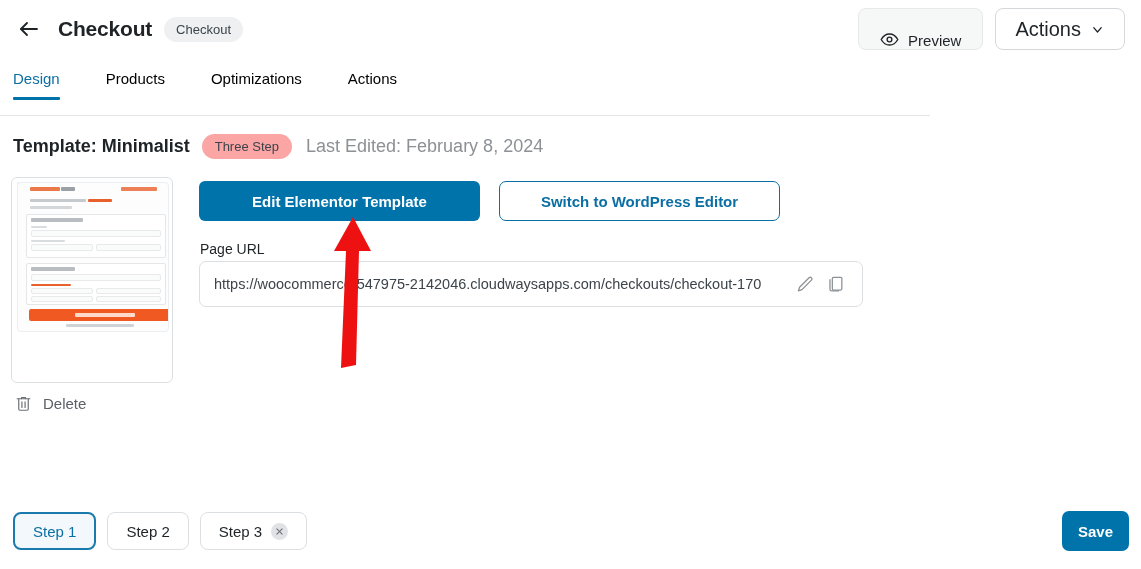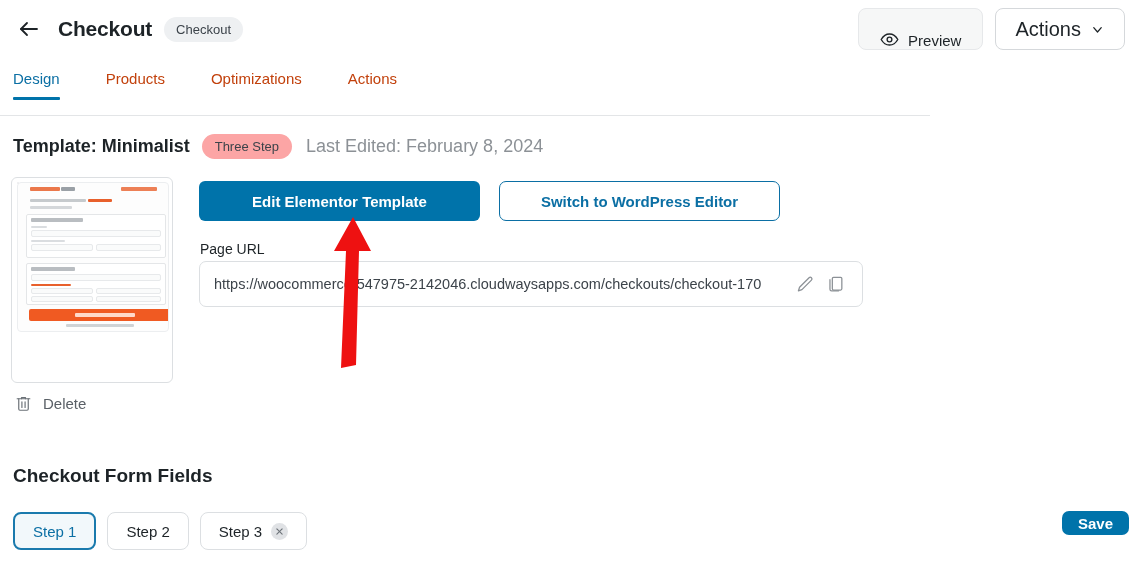--- a/index.html
+++ b/index.html
@@ -48,21 +48,21 @@
   }
 
   
   .tabs {
     position: absolute; top: 70px; left: 0; width: 930px; height: 46px;
     display: flex; align-items: flex-start; padding-left: 13px;
     border-bottom: 1px solid #e3e5e7;
   }
   .tab {
     position: relative; padding: 0 0 13px 0; margin-right: 46px;
-    font-size: 15px; color: #c2410c; cursor: pointer; white-space: nowrap;
+    font-size: 15px; color: #000000; cursor: pointer; white-space: nowrap;
   }
   .tab.active { color: #0b6fa4; font-weight: 400; }
   .tab.active::after {
     content: ""; position: absolute; left: 0; right: 0; bottom: 0;
     height: 3px; background: #0073aa; border-radius: 1px;
   }
 
   
   .template-row {
     position: absolute; top: 134px; left: 13px;
@@ -171,21 +171,21 @@
     border: 2px solid #1a7aad; background: #f2f8fb; color: #0b6fa4; font-weight: 400;
   }
   .step-close {
     width: 17px; height: 17px; border-radius: 50%;
     background: #e0e2e5; color: #6b7177;
     display: flex; align-items: center; justify-content: center;
     font-size: 11px; line-height: 1; cursor: pointer;
   }
   .btn-save {
     position: absolute; top: 511px; left: 1062px;
-    width: 67px; height: 24px; border-radius: 7px;
+    width: 67px; height: 40px; border-radius: 7px;
     background: #0073aa; color: #fff; border: none;
     font-size: 15px; font-weight: 700; cursor: pointer;
     display: flex; align-items: center; justify-content: center;
     font-family: "Liberation Sans", sans-serif;
   }
 
   
   .annot-arrow {
     position: absolute; top: 215px; left: 305px;
     width: 110px; height: 165px; pointer-events: none;
@@ -314,21 +314,20 @@
         <polyline points="4,6 20,6"></polyline>
         <path d="M6 6v13a1.5 1.5 0 0 0 1.5 1.5h9A1.5 1.5 0 0 0 18 19V6"></path>
         <path d="M9.5 6V4.5h5V6"></path>
         <line x1="10" y1="10" x2="10" y2="17"></line>
         <line x1="14" y1="10" x2="14" y2="17"></line>
       </svg>
     </span>
     <span class="delete-label">Delete</span>
   </div>
 
-  <div class="section-title">Checkout Form Fields</div>
 
   <div class="steps">
     <div class="step-pill active">
       <span>Step 1</span>
     </div>
     <div class="step-pill">
       <span>Step 2</span>
     </div>
     <div class="step-pill">
       <span>Step 3</span>

